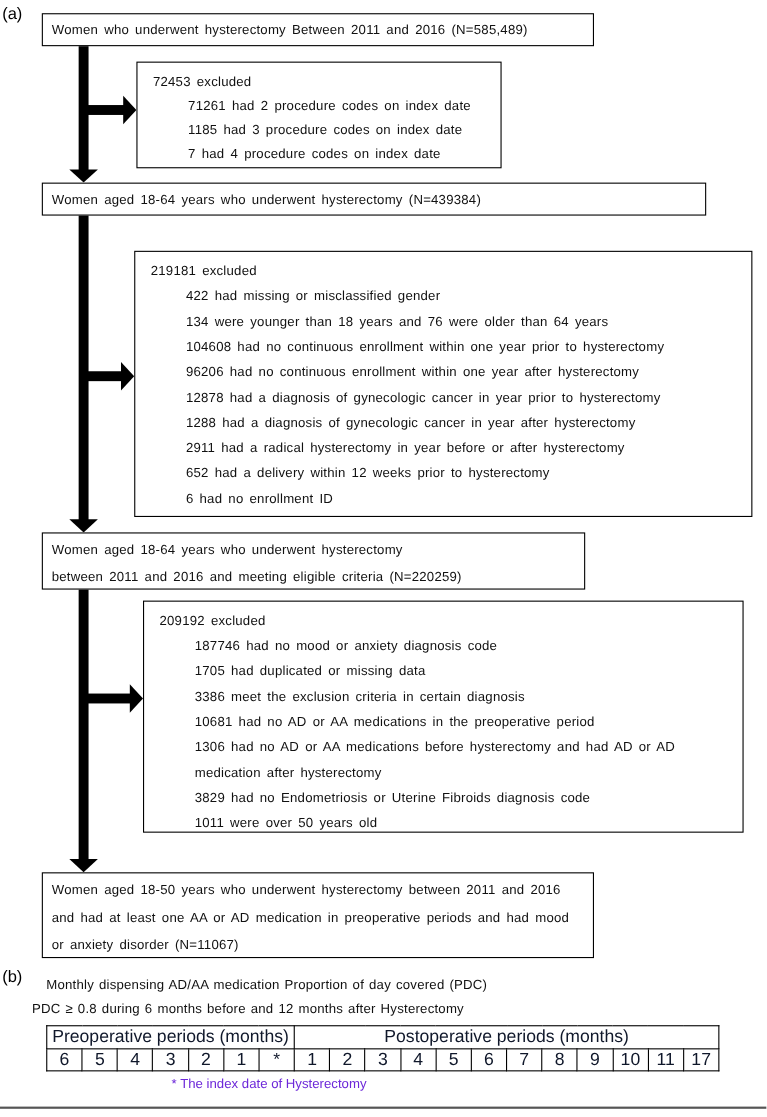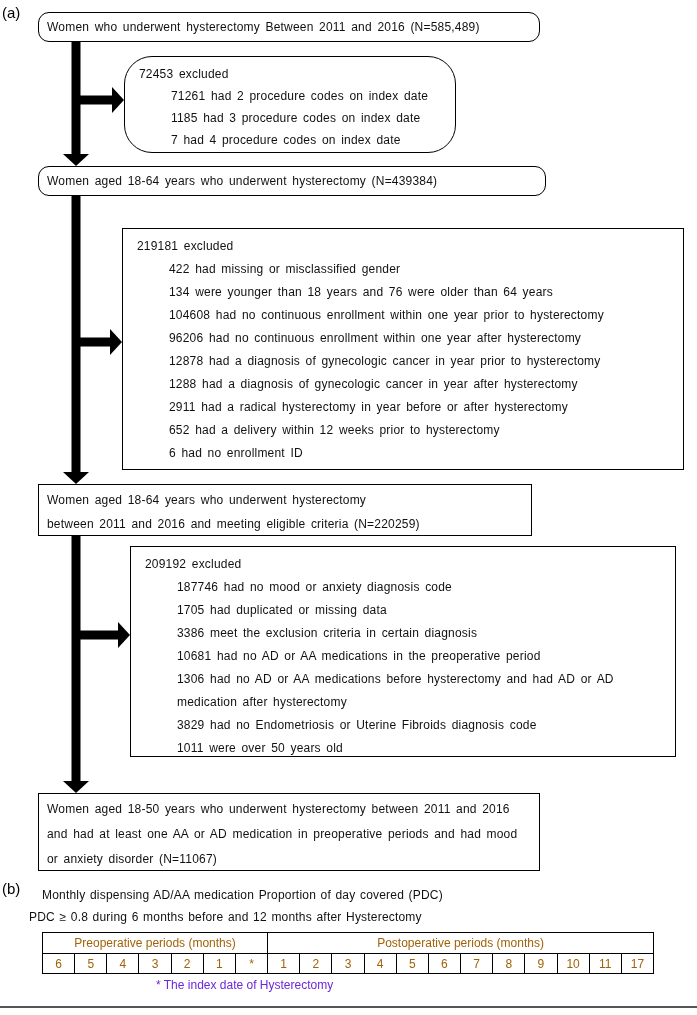--- a/index.html
+++ b/index.html
@@ -4,21 +4,21 @@
 <style>
   * { margin:0; padding:0; box-sizing:border-box; }
   html,body { background:#fff; }
   body { font-family:"Liberation Sans","DejaVu Sans",sans-serif; color:#111; }
   .page { position:relative; width:697px; height:1015px; background:#fff; overflow:hidden; }
 
   .panel-label { position:absolute; font-size:15px; color:#000; }
 
   .fbox { position:absolute; border:1px solid #000; background:#fff; font-size:12px;
           letter-spacing:.2px; word-spacing:2px; color:#111; }
-  .main { display:flex; align-items:center; padding:2px 10px 2px 8px; line-height:15px;border-radius:11px; }
+  .main { display:flex; align-items:center; padding:2px 10px 2px 8px; line-height:15px; }
   .multi { padding:3px 20px 3px 8px; line-height:24px; }
   .multi3 { padding:3px 16px 3px 8px; line-height:25px; }
 
   .excl  { padding:6px 8px 4px 14px; }
   .excl .title { line-height:22px; }
   .excl .item  { margin-left:32px; line-height:22px; }
   .lh23 .title, .lh23 .item { line-height:23px; }
 
   
   .varrow { position:absolute; width:26px; }
@@ -30,21 +30,21 @@
   .harrow { position:absolute; height:24px; }
   .hshaft { position:absolute; top:50%; transform:translateY(-50%); left:0; right:10px;
             height:9px; background:#000; }
   .hhead  { position:absolute; top:50%; transform:translateY(-50%); right:0; width:0; height:0;
             border-top:13px solid transparent; border-bottom:13px solid transparent;
             border-left:12px solid #000; }
 
   .btext { position:absolute; font-size:12px; letter-spacing:.2px; word-spacing:1px; color:#111; }
 
   .ptable { position:absolute; left:42px; top:932px; width:612px; border-collapse:collapse;
-            table-layout:fixed; font-size:12px; color:#a16207; }
+            table-layout:fixed; font-size:16px; color:#0f172a; }
   .ptable td { border:1px solid #000; text-align:center; height:20px; padding:0; }
   .ptable .hdr { height:21px; }
 
   .footnote { position:absolute; font-size:12px; color:#6d28d9; }
   .bottom-rule { position:absolute; left:0; top:1006px; width:697px; height:2px; background:#555; }
 </style>
 </head>
 <body>
 
 <div class="page">
@@ -58,28 +58,28 @@
   <div class="varrow" style="left:63px;top:42px;height:124px;">
     <div class="vshaft"></div>
     <div class="vhead"></div>
   </div>
 
   <div class="harrow" style="left:72px;top:88px;width:52px;">
     <div class="hshaft"></div>
     <div class="hhead"></div>
   </div>
 
-  <div class="fbox excl" style="left:124px;top:56px;width:332px;height:97px;border-radius:28px;">
+  <div class="fbox excl" style="left:124px;top:56px;width:332px;height:97px;">
     <div class="title">72453 excluded</div>
     <div class="item">71261 had 2 procedure codes on index date</div>
     <div class="item">1185 had 3 procedure codes on index date</div>
     <div class="item">7 had 4 procedure codes on index date</div>
   </div>
 
-  <div class="fbox main" style="left:38px;top:166px;width:508px;height:30px;">
+  <div class="fbox main" style="left:38px;top:166px;width:604px;height:30px;">
     <span>Women aged 18-64 years who underwent hysterectomy (N=439384)</span>
   </div>
 
   <div class="varrow" style="left:63px;top:196px;height:288px;">
     <div class="vshaft"></div>
     <div class="vhead"></div>
   </div>
 
   <div class="harrow" style="left:72px;top:330px;width:50px;">
     <div class="hshaft"></div>

